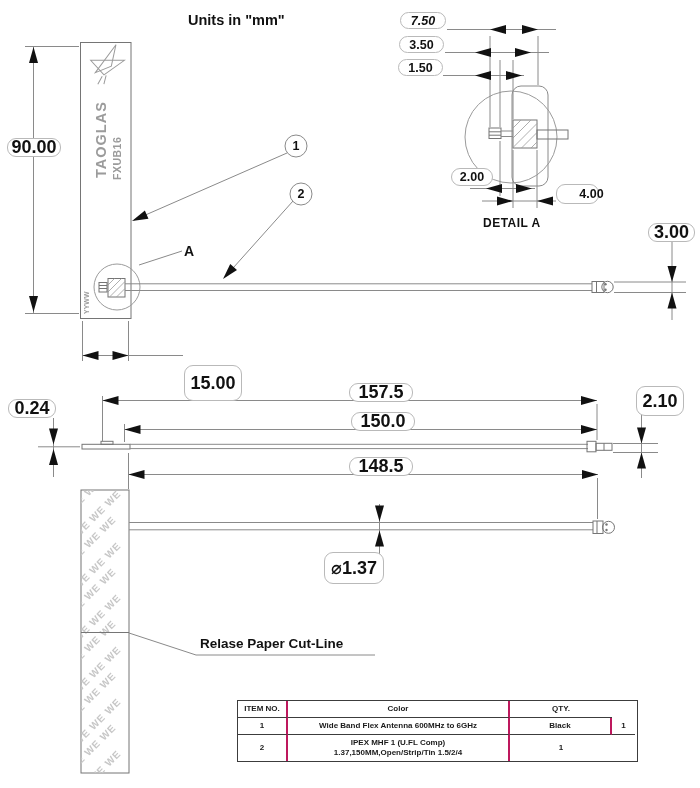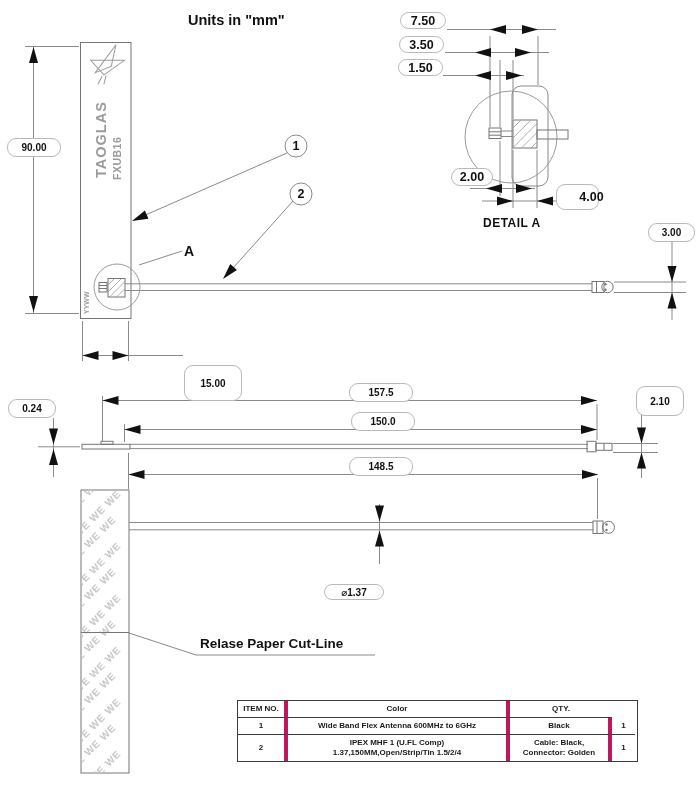--- a/index.html
+++ b/index.html
@@ -1,32 +1,32 @@
 <!DOCTYPE html>
 <html><head>
 <meta charset="utf-8">
 <style>
   html,body{margin:0;padding:0;background:#fff;}
   #canvas{position:relative;width:700px;height:788px;background:#fff;overflow:hidden;
     font-family:"Liberation Sans","DejaVu Sans",sans-serif;color:#1a1a1a;}
   #draw{position:absolute;left:0;top:0;}
   .txt{position:absolute;font-weight:bold;color:#111;white-space:nowrap;}
   .dimbox{position:absolute;box-sizing:border-box;border:1.4px solid #b9b9b9;border-radius:9px;
-    background:#fff;font-weight:bold;font-size:10px;color:#111;text-align:center;
+    background:#fff;font-weight:bold;font-size:18px;color:#111;text-align:center;
     display:flex;align-items:center;justify-content:center;white-space:nowrap;}
   .dimbox.sm{font-size:12.5px;}
   .balloon-txt{position:absolute;width:22px;height:22px;line-height:22px;text-align:center;
     font-weight:bold;font-size:12.5px;color:#111;}
   .vtext{position:absolute;writing-mode:vertical-rl;transform:rotate(180deg);
     font-weight:bold;color:#9b9b9b;letter-spacing:1px;}
   
   #bom{position:absolute;left:237px;top:700px;width:401px;border:1.2px solid #3c3c3c;
     box-sizing:border-box;background:#fff;}
   .bom-row{display:grid;grid-template-columns:50px 222px 102px 23px;}
-  .bom-cell{box-sizing:border-box;border-right:4px solid #be185d;border-bottom:1px solid #3c3c3c;
+  .bom-cell{box-sizing:border-box;border-right:2px solid #be185d;border-bottom:1px solid #3c3c3c;
     font-size:8px;font-weight:bold;text-align:center;display:flex;flex-direction:column;
     align-items:center;justify-content:center;line-height:1.25;}
   .bom-row:last-child .bom-cell{border-bottom:none;}
   .bom-cell:last-child{border-right:none;}
   .h18{height:17px;} .h26{height:26px;}
 </style>
 </head>
 <body>
 
 <div id="canvas">
@@ -202,55 +202,51 @@
 <div class="vtext" style="left:83px;top:280px;height:34px;font-size:7px;letter-spacing:0;">YYWW</div>
 
 <div class="dimbox" style="left:7px;top:138px;width:54px;height:19px;">90.00</div>
 <div class="dimbox" style="left:184px;top:340px;width:58px;height:36px;margin-top:25px;">15.00</div>
 <div class="dimbox" style="left:648px;top:223px;width:47px;height:19px;">3.00</div>
 
 <div class="balloon-txt" style="left:285px;top:135px;">1</div>
 <div class="balloon-txt" style="left:290px;top:183px;">2</div>
 <div class="txt" style="left:184px;top:243px;font-size:14px;">A</div>
 
-<div class="dimbox sm" style="left:400px;top:12px;width:46px;height:17px;">7.50</div>
+<div class="dimbox sm" style="left:400px;top:12px;width:46px;height:17px;font-style:italic;">7.50</div>
 <div class="dimbox sm" style="left:399px;top:36px;width:45px;height:17px;">3.50</div>
 <div class="dimbox sm" style="left:398px;top:59px;width:45px;height:17px;">1.50</div>
 <div class="dimbox sm" style="left:451px;top:168px;width:42px;height:18px;">2.00</div>
-<div class="dimbox sm" style="left:556px;top:184px;width:43px;height:26px;padding-left:28px;">4.00</div>
+<div class="dimbox sm" style="left:556px;top:184px;width:43px;height:20px;padding-left:28px;">4.00</div>
 <div class="txt" style="left:483px;top:216px;font-size:12px;letter-spacing:0.5px;">DETAIL A</div>
 
 <div class="dimbox" style="left:8px;top:399px;width:48px;height:19px;text-align:right;">0.24</div>
 <div class="dimbox" style="left:349px;top:383px;width:64px;height:19px;">157.5</div>
 <div class="dimbox" style="left:351px;top:412px;width:64px;height:19px;">150.0</div>
 <div class="dimbox" style="left:636px;top:386px;width:48px;height:30px;">2.10</div>
 
 <div class="dimbox" style="left:349px;top:457px;width:64px;height:19px;">148.5</div>
-<div class="dimbox" style="left:324px;top:584px;width:60px;height:16px;">⌀1.37</div>
+<div class="dimbox" style="left:324px;top:552px;width:60px;height:32px;">⌀1.37</div>
 <div class="txt" style="left:200px;top:636px;font-size:13.5px;">Relase Paper Cut-Line</div>
 
 <div id="bom">
   <div class="bom-row">
     <div class="bom-cell h18">ITEM NO.</div>
     <div class="bom-cell h18">Color</div>
     <div class="bom-cell h18">QTY.</div>
   </div>
   <div class="bom-row">
     <div class="bom-cell h18">1</div>
     <div class="bom-cell h18">Wide Band Flex Antenna 600MHz to 6GHz</div>
     <div class="bom-cell h18">Black</div>
     <div class="bom-cell h18">1</div>
   </div>
   <div class="bom-row">
     <div class="bom-cell h26">2</div>
     <div class="bom-cell h26">
       <span>IPEX MHF 1 (U.FL Comp)</span>
       <span>1.37,150MM,Open/Strip/Tin 1.5/2/4</span>
     </div>
-    <div class="bom-cell h26">
-      <span>Cable: Black,</span>
-      <span>Connector: Golden</span>
-    </div>
     <div class="bom-cell h26">1</div>
   </div>
 </div>
 
 </div>
 
 </body></html>

